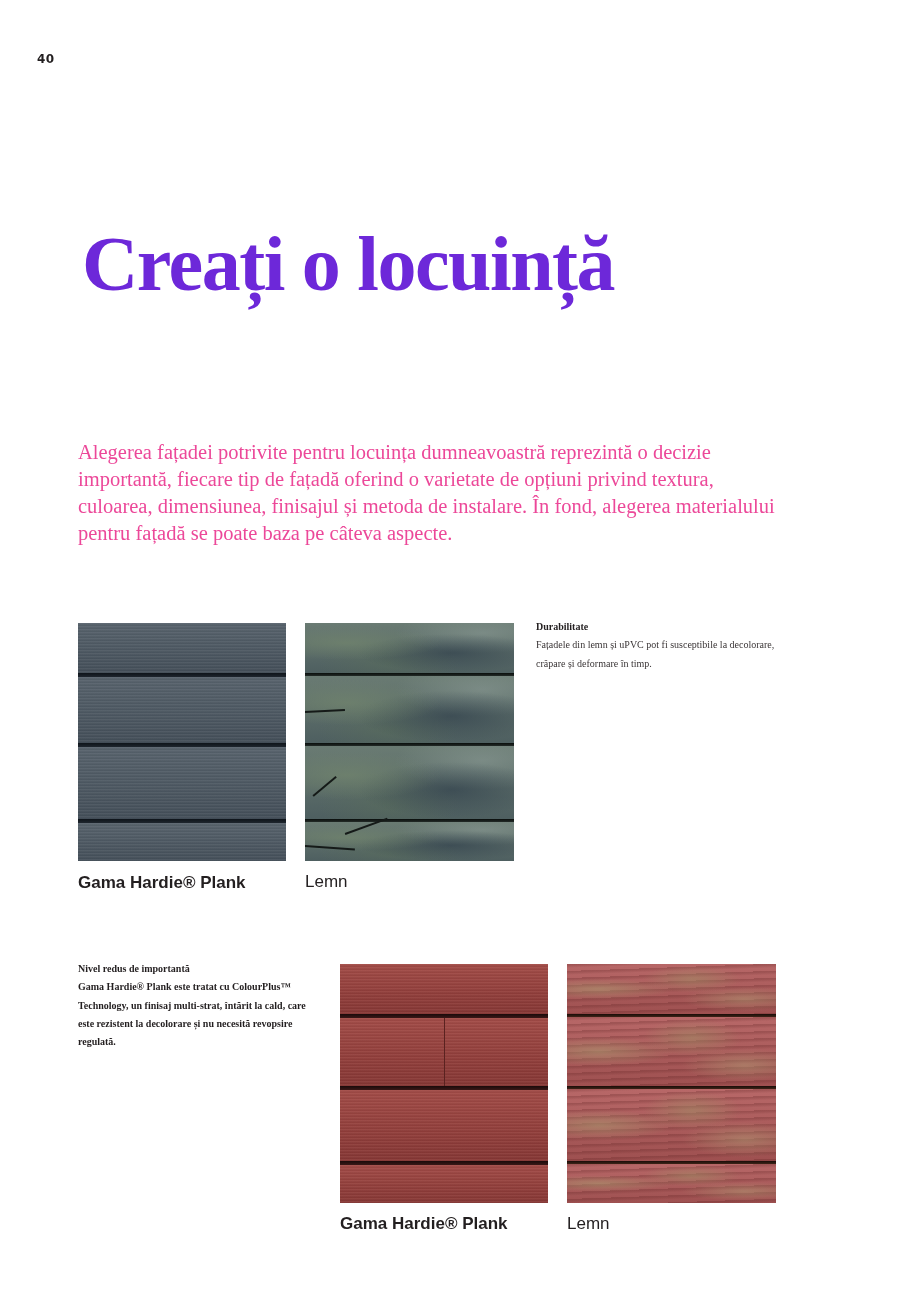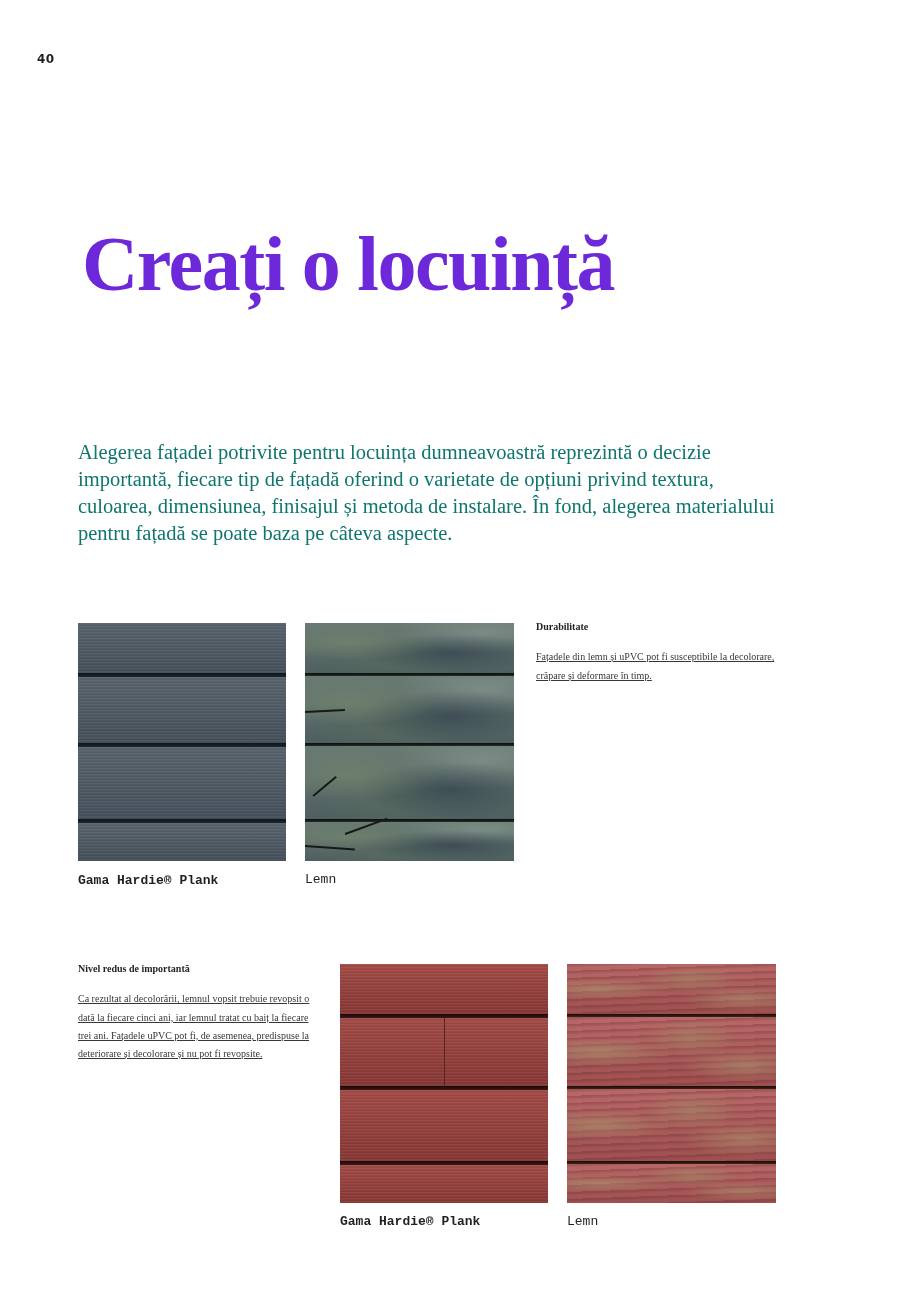--- a/index.html
+++ b/index.html
@@ -17,21 +17,21 @@
       font-family: "Liberation Serif", serif; font-weight: bold;
       font-size: 78px; line-height: 84px; letter-spacing: -1.5px;
       color: #6d28d9;
       margin-left: 8px;
     }
     .headline span { display: block; white-space: nowrap; }
 
     .intro {
       position: absolute; left: 78px; top: 439px; width: 700px;
       font-family: "Liberation Serif", serif; font-size: 20.5px;
-      line-height: 27px; color: #0f766e;
+      line-height: 27px; color: #ec4899;
     }
 
     .swatch {
       position: absolute; overflow: hidden;
     }
     .swatch .plank {
       position: absolute; left: 0; right: 0;
     }
     .swatch .groove {
       position: absolute; left: 0; right: 0; height: 4px;
@@ -80,32 +80,32 @@
         radial-gradient(ellipse at 15% 50%, rgba(170,150,110,0.6) 0%, rgba(0,0,0,0) 30%),
         radial-gradient(ellipse at 60% 30%, rgba(160,140,100,0.55) 0%, rgba(0,0,0,0) 28%),
         radial-gradient(ellipse at 85% 70%, rgba(175,155,115,0.5) 0%, rgba(0,0,0,0) 25%),
         repeating-linear-gradient(178deg, rgba(90,30,30,0.25) 0px, rgba(90,30,30,0.25) 1px, rgba(0,0,0,0) 4px, rgba(0,0,0,0) 7px),
         linear-gradient(180deg, #b86868, #9e5050);
     }
     #img4 .groove { background: linear-gradient(180deg, #1a0c08, #3e2418); }
 
     .caption {
       position: absolute;
-      font-family: Liberation Mono, monospace; font-size: 13px;
+      font-family: Liberation Sans, sans-serif; font-size: 17px;
       color: #231f20; white-space: nowrap;
     }
     .caption.bold { font-weight: bold; }
 
     .block {
       position: absolute;
       font-family: "Liberation Serif", serif; font-size: 10px;
       line-height: 18.3px; color: #231f20;
     }
     .block .title, .block .lead { font-weight: bold; display: block; }
-    .block .body { display: block; margin-top: 12px; color: #3a3536; text-decoration: underline; }
+    .block .body { display: block; color: #3a3536; }
   </style>
 </head>
 <body>
 
 <div class="page-number">40</div>
 
 <h1 class="headline">
   <span>Creați o locuință</span>
 </h1>
 
@@ -138,21 +138,21 @@
 <div class="caption bold" style="left:78px;top:873px">Gama Hardie® Plank</div>
 <div class="caption" style="left:305px;top:872px">Lemn</div>
 
 <div class="block" style="left:536px;top:618px;width:250px">
   <span class="title">Durabilitate</span>
   <span class="body">Fațadele din lemn și uPVC pot fi susceptibile la decolorare, crăpare și deformare în timp.</span>
 </div>
 
 <div class="block" style="left:78px;top:960px;width:240px">
   <span class="title">Nivel redus de importantă</span>
-  <span class="body">Ca rezultat al decolorării, lemnul vopsit trebuie revopsit o dată la fiecare cinci ani, iar lemnul tratat cu baiț la fiecare trei ani. Fațadele uPVC pot fi, de asemenea, predispuse la deteriorare și decolorare și nu pot fi revopsite.</span>
+  <span class="lead">Gama Hardie® Plank este tratat cu ColourPlus™ Technology, un finisaj multi-strat, întărit la cald, care este rezistent la decolorare și nu necesită revopsire regulată.</span>
 </div>
 
 <div class="swatch" id="img3" title="Hardie Plank red fiber cement siding">
   <div class="plank" style="top:0;height:50px"></div>
   <div class="groove" style="top:50px"></div>
   <div class="plank" style="top:54px;height:68px"></div>
   <div class="joint" style="left:104px;top:54px;height:68px"></div>
   <div class="groove" style="top:122px"></div>
   <div class="plank" style="top:126px;height:71px"></div>
   <div class="groove" style="top:197px"></div>

